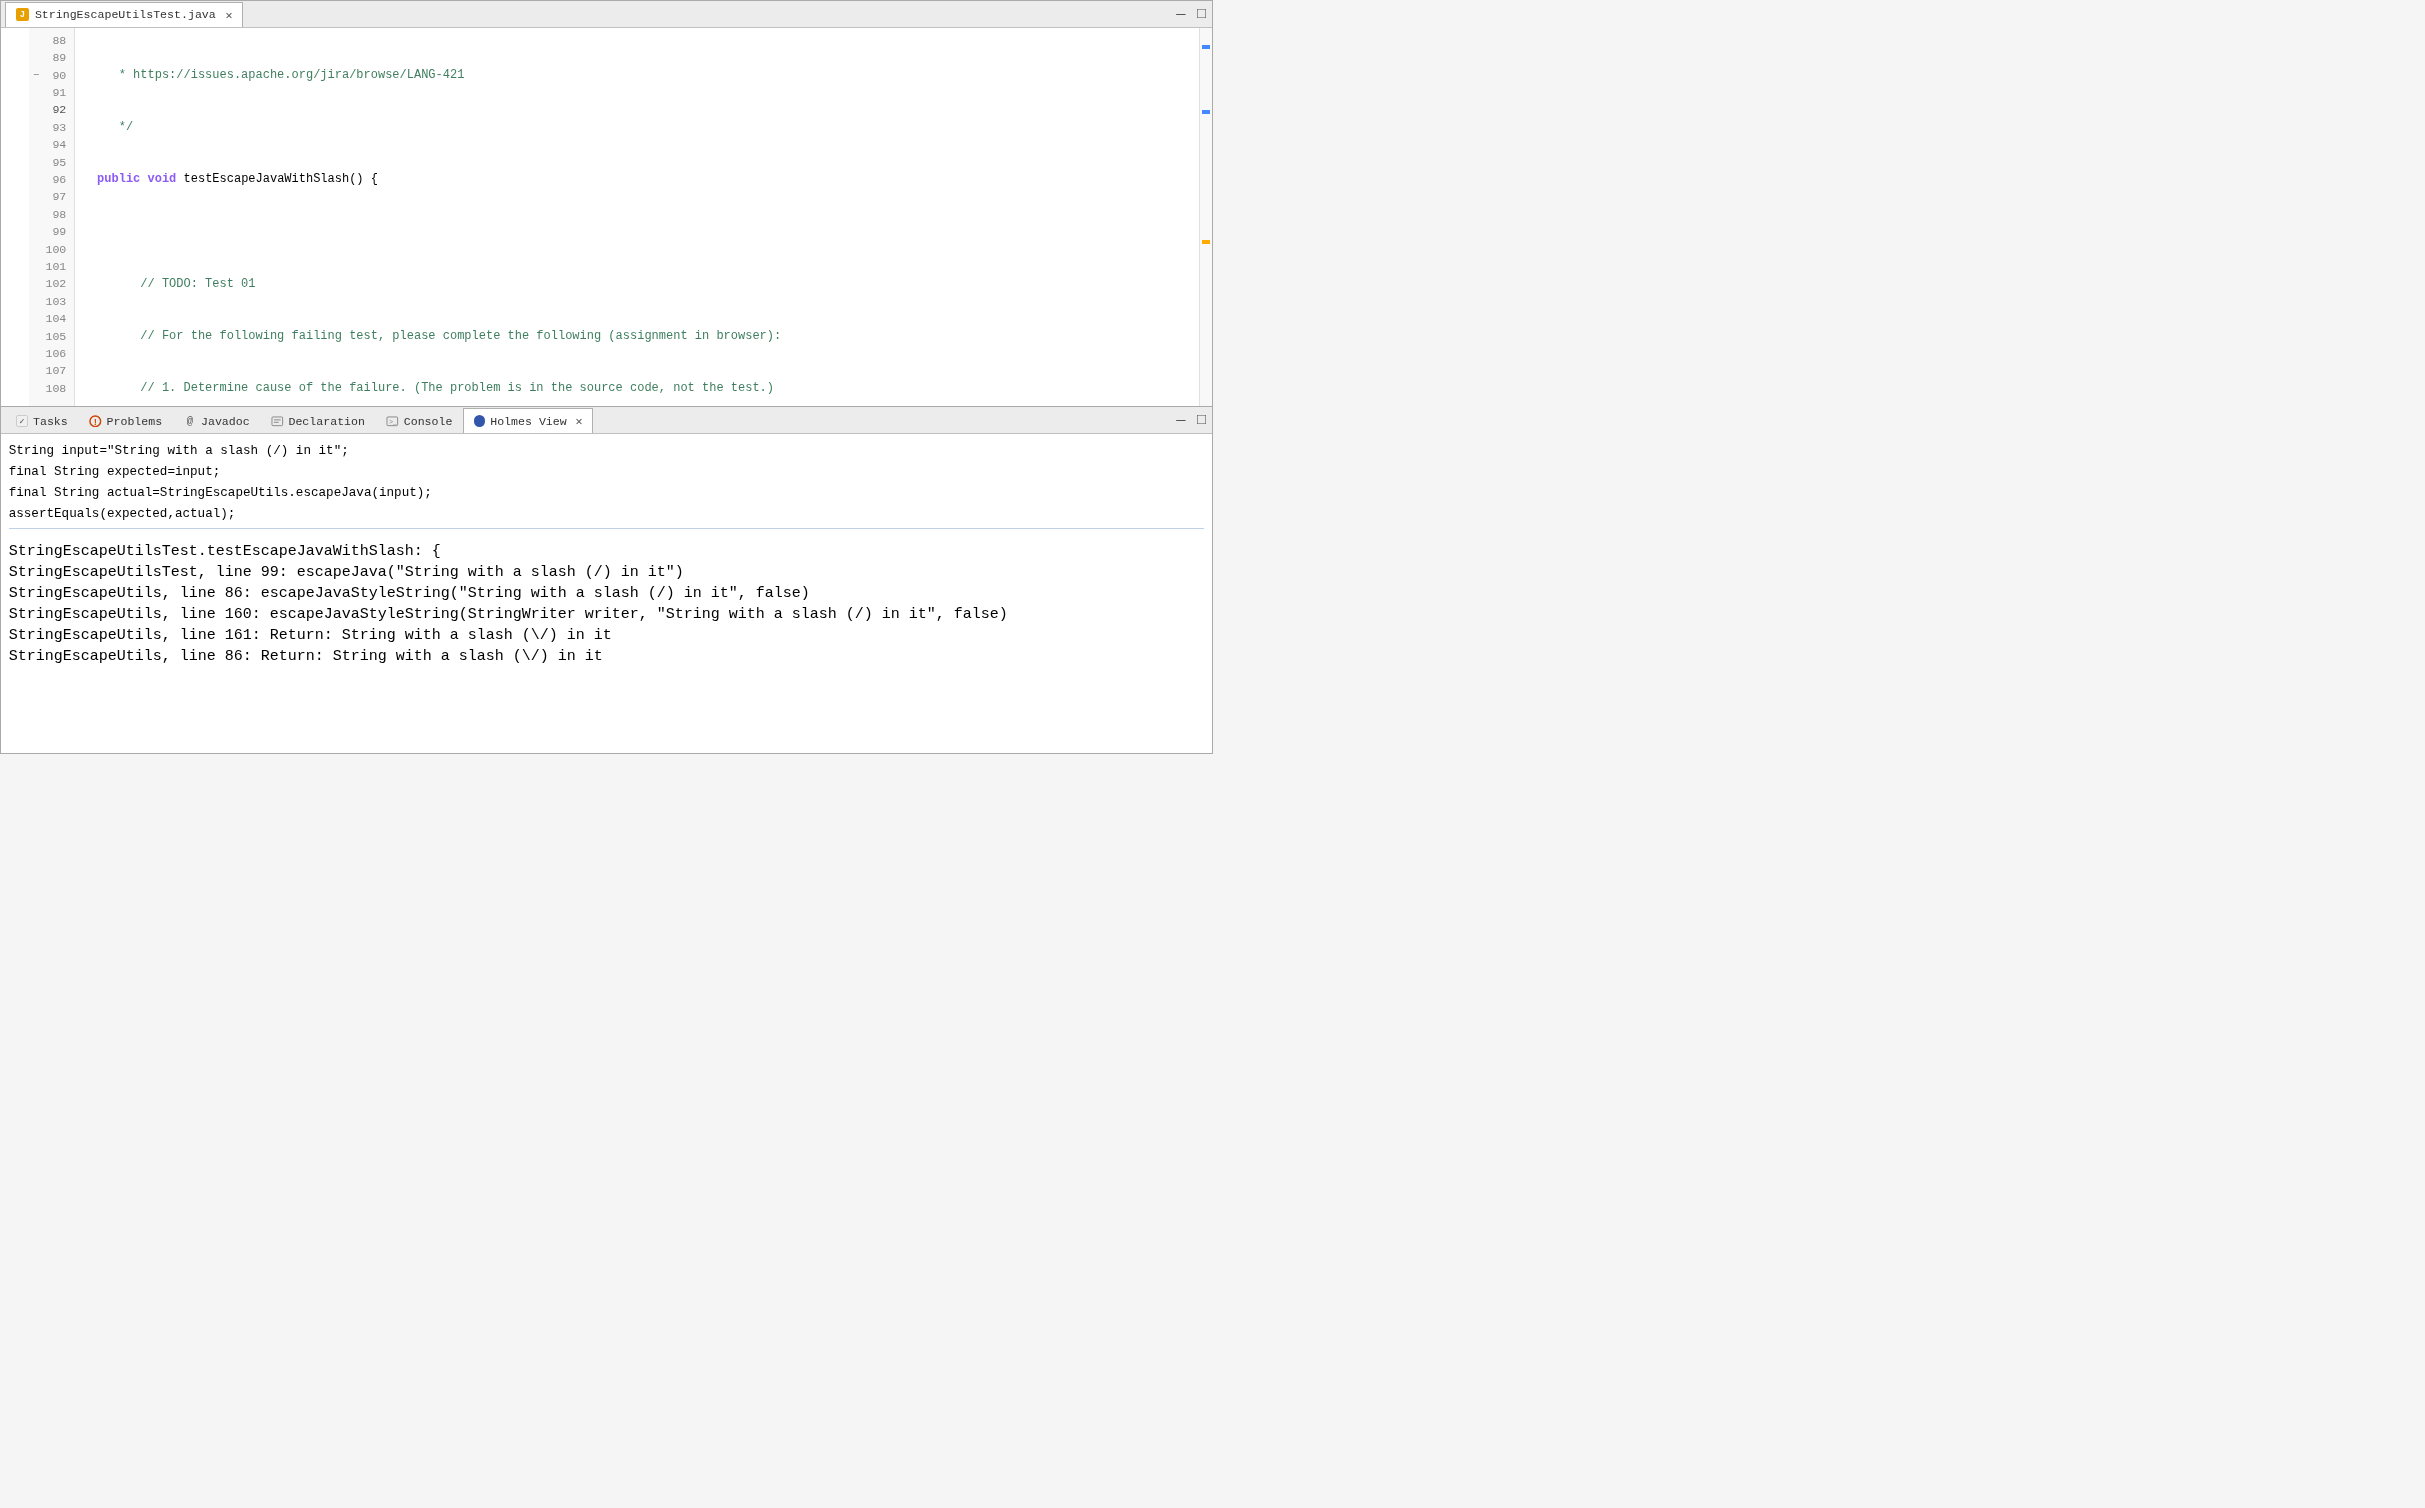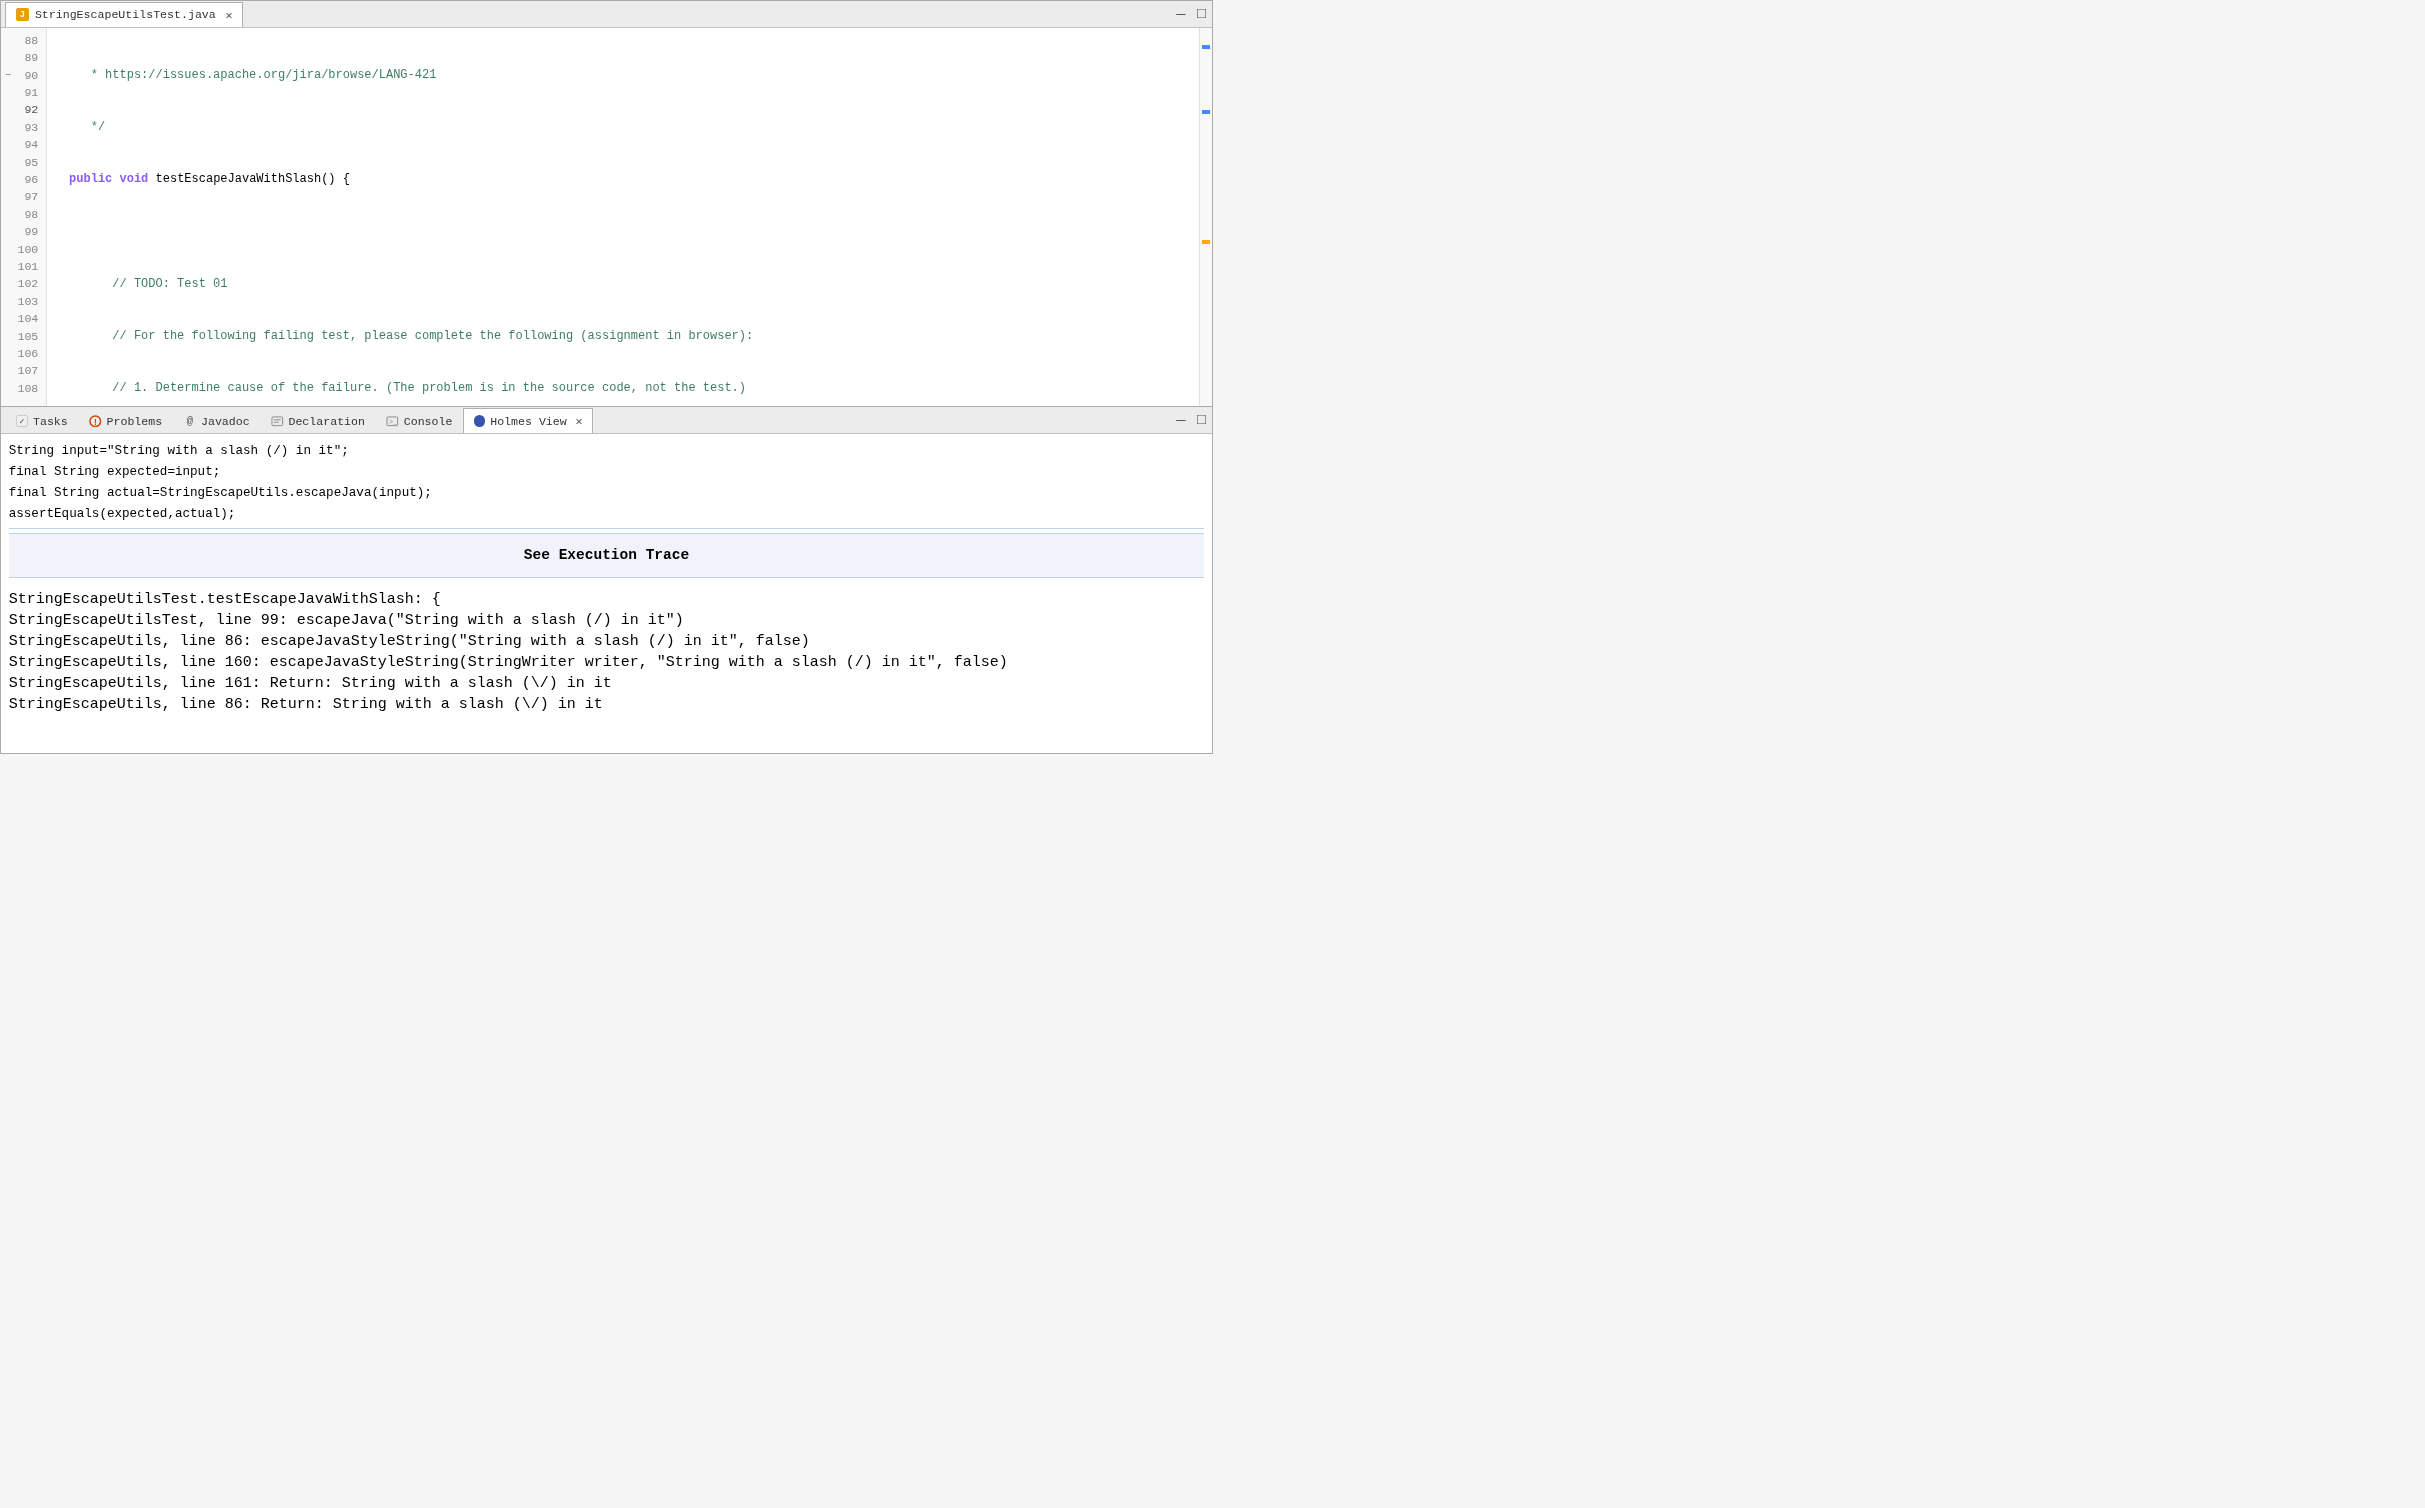--- a/index.html
+++ b/index.html
@@ -70,20 +70,21 @@
       color: #555;
       cursor: pointer;
       padding: 0 1.9px;
     }
 
     .code-area {
       display: flex;
       flex: 1;
       overflow: hidden;
       position: relative;
+      padding-left: 28px;
     }
 
     .line-numbers {
       background: #f8f8f8;
       border-right: 1px solid #e0e0e0;
       padding: 3.9px 0;
       min-width: 46px;
       text-align: right;
       color: #888;
       font-size: 11.6px;
@@ -378,23 +379,20 @@
 
     <div class="bottom-panel-content">
 
       <div class="code-snippet">String input="String with a slash (/) in it";</div>
       <div class="code-snippet">final String expected=input;</div>
       <div class="code-snippet">final String actual=StringEscapeUtils.escapeJava(input);</div>
       <div class="code-snippet">assertEquals(expected,actual);</div>
 
       <div class="divider-line"></div>
 
-      <div class="see-execution-trace">
-        <span>See Execution Trace</span>
-      </div>
 
       <div class="trace-content">
         <div>StringEscapeUtilsTest.testEscapeJavaWithSlash: {</div>
         <div>StringEscapeUtilsTest, line 99: escapeJava("String with a slash (/) in it")</div>
         <div>StringEscapeUtils, line 86: escapeJavaStyleString("String with a slash (/) in it", false)</div>
         <div>StringEscapeUtils, line 160: escapeJavaStyleString(StringWriter writer, "String with a slash (/) in it", false)</div>
         <div>StringEscapeUtils, line 161: Return: String with a slash (\/) in it</div>
         <div>StringEscapeUtils, line 86: Return: String with a slash (\/) in it</div>
       </div>
 

